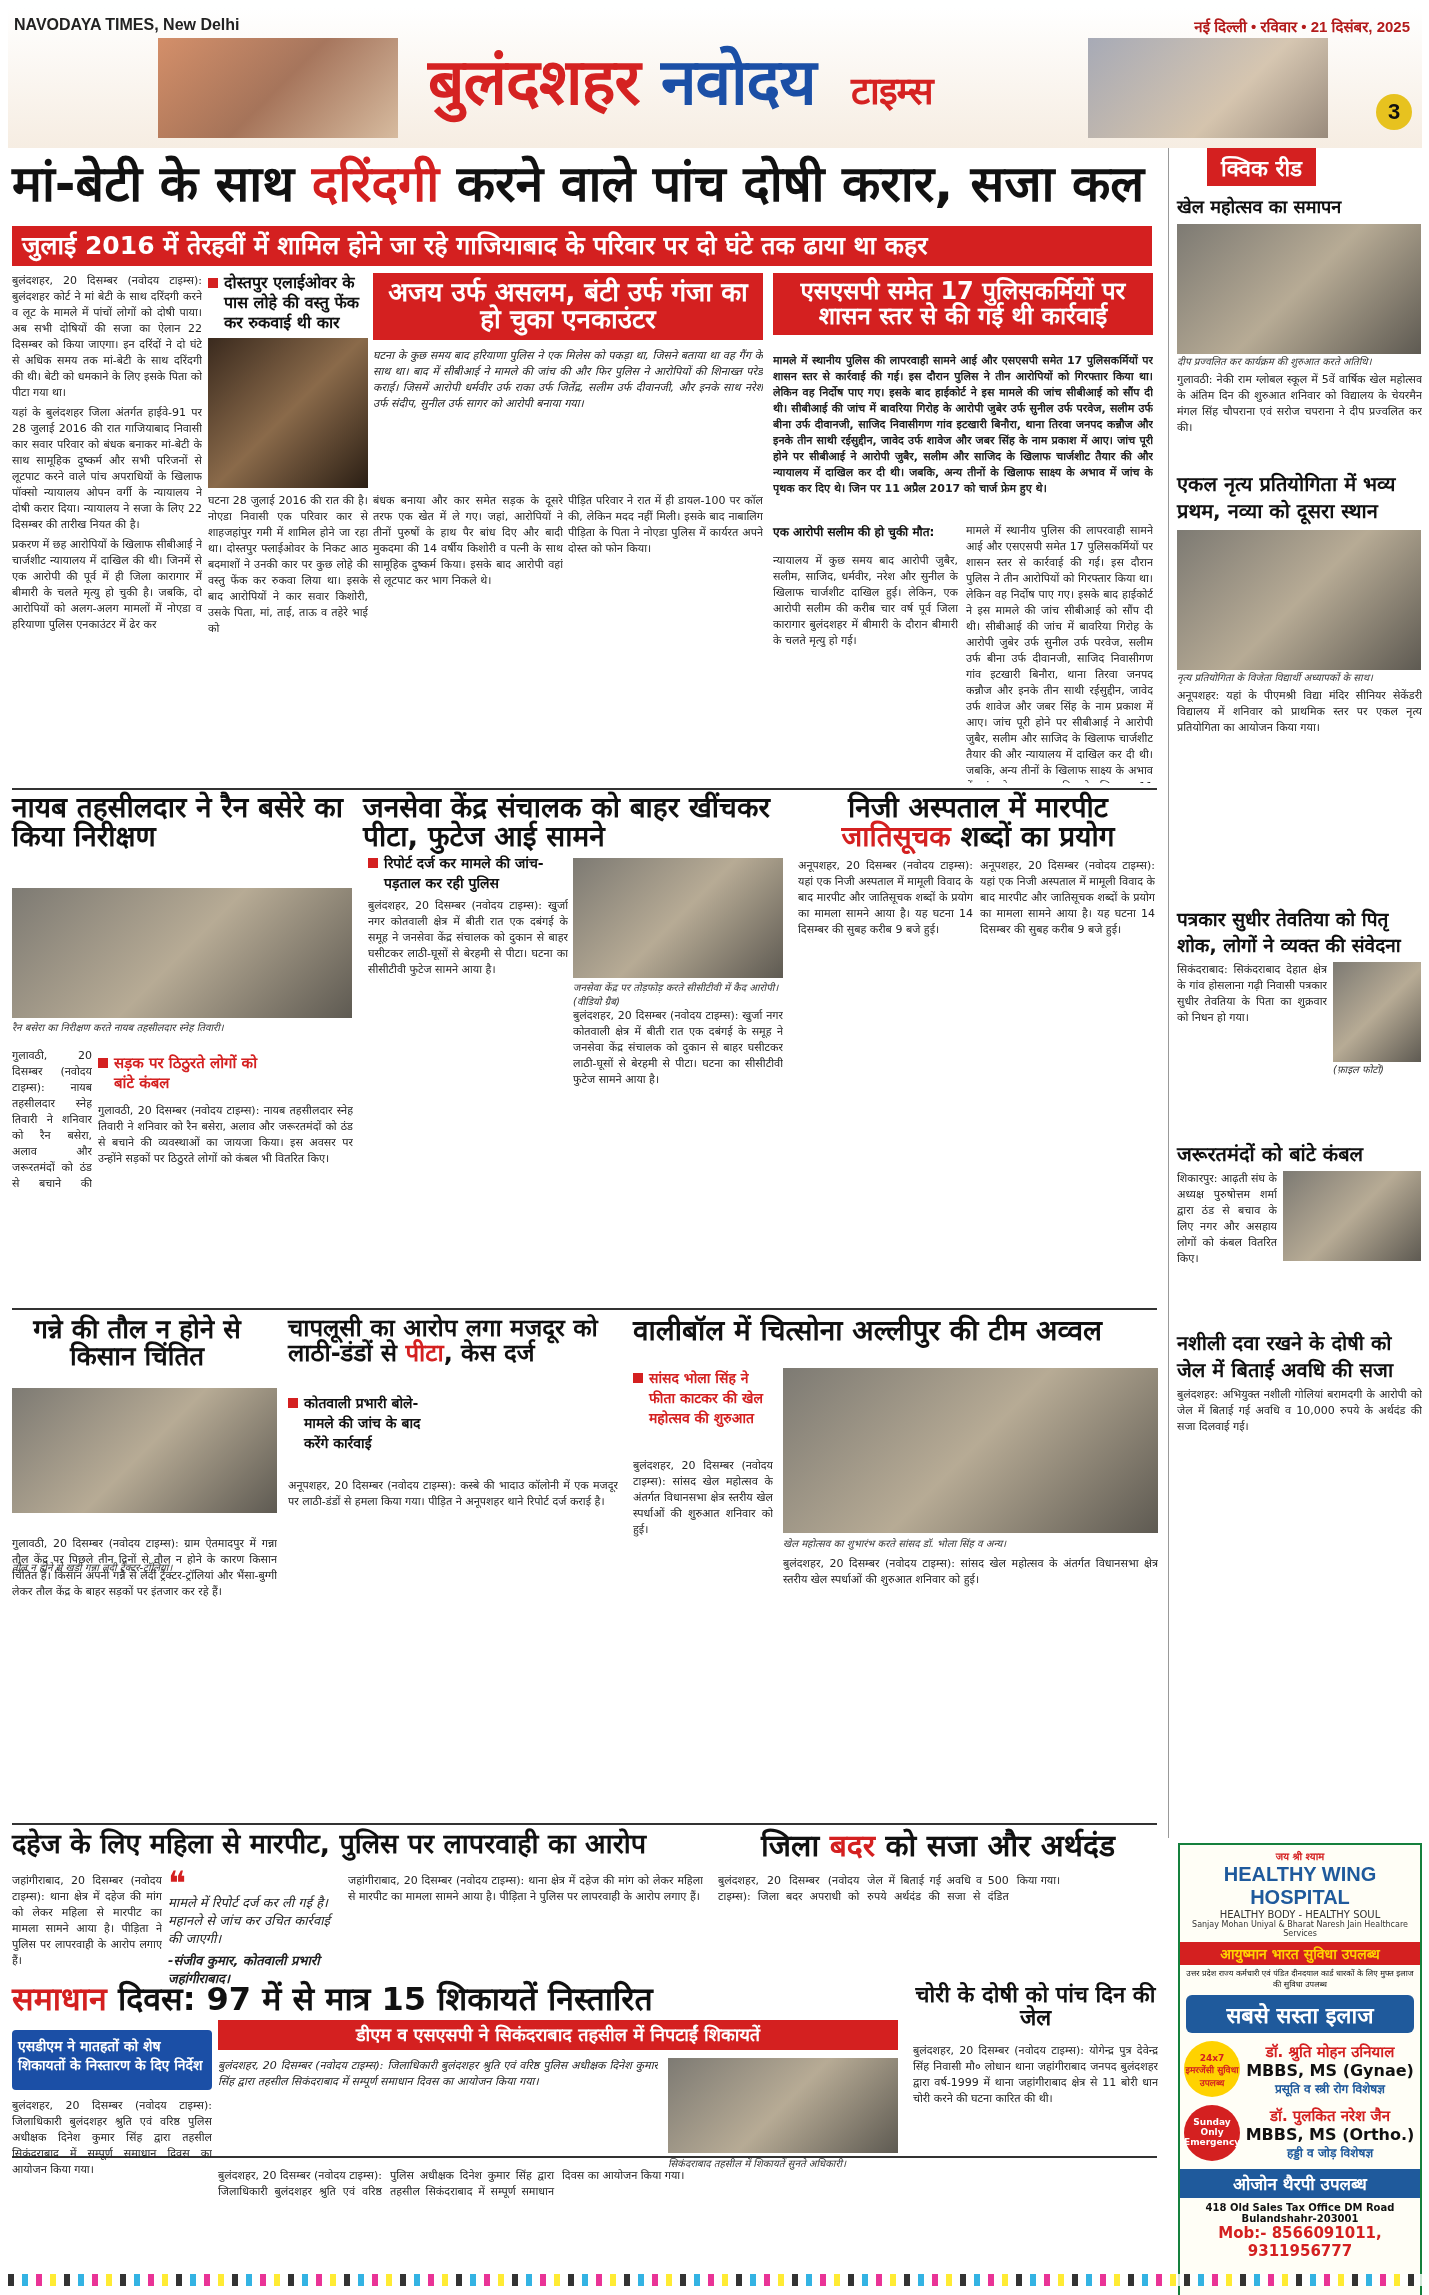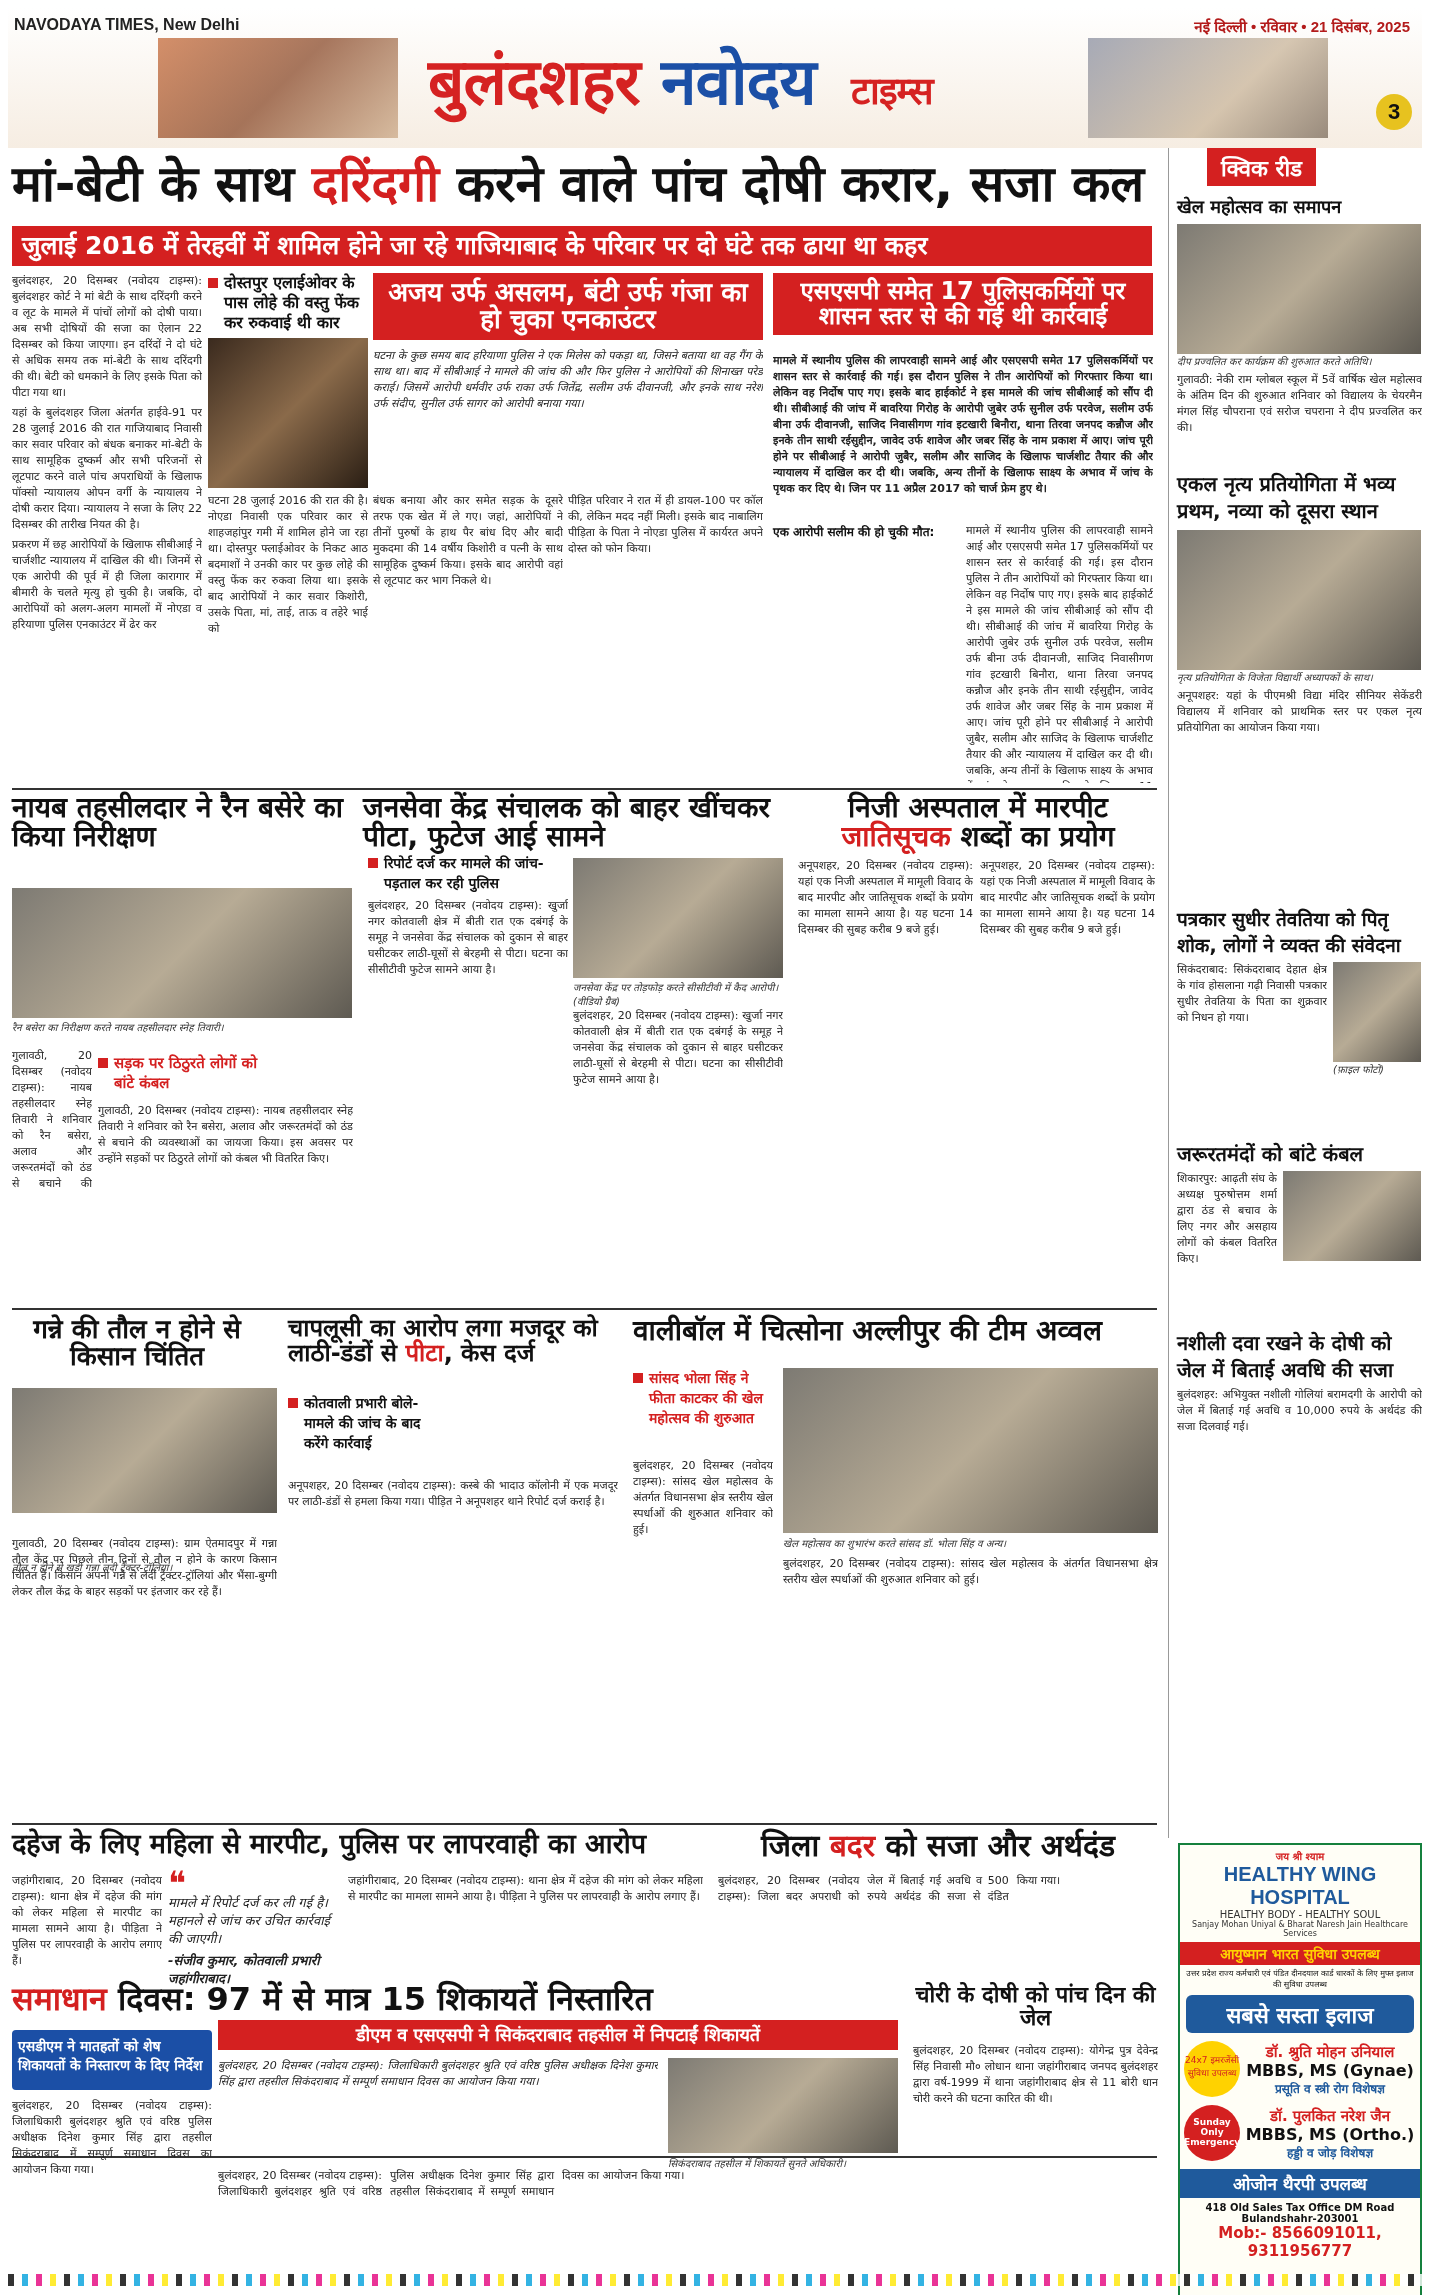--- a/index.html
+++ b/index.html
@@ -69,20 +69,21 @@
   <div class="abs body-text" style="left:200px;top:485px;width:160px;height:290px;">घटना 28 जुलाई 2016 की रात की है। नोएडा निवासी एक परिवार कार से शाहजहांपुर गमी में शामिल होने जा रहा था। दोस्तपुर फ्लाईओवर के निकट आठ बदमाशों ने उनकी कार पर कुछ लोहे की वस्तु फेंक कर रुकवा लिया था। इसके बाद आरोपियों ने कार सवार किशोरी, उसके पिता, मां, ताई, ताऊ व तहेरे भाई को</div>
 
   <div class="abs headline" style="left:365px;top:265px;width:390px;font-size:26px;text-align:center;color:#fff;background:#d42020;padding:6px 4px;">अजय उर्फ असलम, बंटी उर्फ गंजा का हो चुका एनकाउंटर</div>
   <div class="abs body-text" style="left:365px;top:340px;width:390px;height:140px;font-style:italic;">घटना के कुछ समय बाद हरियाणा पुलिस ने एक मिलेस को पकड़ा था, जिसने बताया था वह गैंग के साथ था। बाद में सीबीआई ने मामले की जांच की और फिर पुलिस ने आरोपियों की शिनाख्त परेड कराई। जिसमें आरोपी धर्मवीर उर्फ राका उर्फ जितेंद्र, सलीम उर्फ दीवानजी, और इनके साथ नरेश उर्फ संदीप, सुनील उर्फ सागर को आरोपी बनाया गया।</div>
   <div class="abs body-text" style="left:365px;top:485px;width:190px;height:290px;">बंधक बनाया और कार समेत सड़क के दूसरे तरफ एक खेत में ले गए। जहां, आरोपियों ने तीनों पुरुषों के हाथ पैर बांध दिए और बादी मुकदमा की 14 वर्षीय किशोरी व पत्नी के साथ सामूहिक दुष्कर्म किया। इसके बाद आरोपी वहां से लूटपाट कर भाग निकले थे।</div>
   <div class="abs body-text" style="left:560px;top:485px;width:195px;height:290px;">पीड़ित परिवार ने रात में ही डायल-100 पर कॉल की, लेकिन मदद नहीं मिली। इसके बाद नाबालिग पीड़िता के पिता ने नोएडा पुलिस में कार्यरत अपने दोस्त को फोन किया।</div>
 
   <div class="abs headline" style="left:765px;top:265px;width:380px;font-size:24px;text-align:center;color:#fff;background:#d42020;padding:6px 4px;">एसएसपी समेत 17 पुलिसकर्मियों पर शासन स्तर से की गई थी कार्रवाई</div>
   <div class="abs body-text" style="left:765px;top:345px;width:380px;height:165px;font-weight:bold;">मामले में स्थानीय पुलिस की लापरवाही सामने आई और एसएसपी समेत 17 पुलिसकर्मियों पर शासन स्तर से कार्रवाई की गई। इस दौरान पुलिस ने तीन आरोपियों को गिरफ्तार किया था। लेकिन वह निर्दोष पाए गए। इसके बाद हाईकोर्ट ने इस मामले की जांच सीबीआई को सौंप दी थी। सीबीआई की जांच में बावरिया गिरोह के आरोपी जुबेर उर्फ सुनील उर्फ परवेज, सलीम उर्फ बीना उर्फ दीवानजी, साजिद निवासीगण गांव इटखारी बिनौरा, थाना तिरवा जनपद कन्नौज और इनके तीन साथी रईसुद्दीन, जावेद उर्फ शावेज और जबर सिंह के नाम प्रकाश में आए। जांच पूरी होने पर सीबीआई ने आरोपी जुबैर, सलीम और साजिद के खिलाफ चार्जशीट तैयार की और न्यायालय में दाखिल कर दी थी। जबकि, अन्य तीनों के खिलाफ साक्ष्य के अभाव में जांच के पृथक कर दिए थे। जिन पर 11 अप्रैल 2017 को चार्ज फ्रेम हुए थे।</div>
   <div class="abs" style="left:765px;top:515px;width:185px;font-weight:bold;font-size:12px;">एक आरोपी सलीम की हो चुकी मौत:</div>
+  <div class="abs body-text" style="left:765px;top:545px;width:185px;height:230px;">न्यायालय में कुछ समय बाद आरोपी जुबैर, सलीम, साजिद, धर्मवीर, नरेश और सुनील के खिलाफ चार्जशीट दाखिल हुई। लेकिन, एक आरोपी सलीम की करीब चार वर्ष पूर्व जिला कारागार बुलंदशहर में बीमारी के दौरान बीमारी के चलते मृत्यु हो गई।</div>
   <div class="abs body-text" style="left:958px;top:515px;width:187px;height:260px;">मामले में स्थानीय पुलिस की लापरवाही सामने आई और एसएसपी समेत 17 पुलिसकर्मियों पर शासन स्तर से कार्रवाई की गई। इस दौरान पुलिस ने तीन आरोपियों को गिरफ्तार किया था। लेकिन वह निर्दोष पाए गए। इसके बाद हाईकोर्ट ने इस मामले की जांच सीबीआई को सौंप दी थी। सीबीआई की जांच में बावरिया गिरोह के आरोपी जुबेर उर्फ सुनील उर्फ परवेज, सलीम उर्फ बीना उर्फ दीवानजी, साजिद निवासीगण गांव इटखारी बिनौरा, थाना तिरवा जनपद कन्नौज और इनके तीन साथी रईसुद्दीन, जावेद उर्फ शावेज और जबर सिंह के नाम प्रकाश में आए। जांच पूरी होने पर सीबीआई ने आरोपी जुबैर, सलीम और साजिद के खिलाफ चार्जशीट तैयार की और न्यायालय में दाखिल कर दी थी। जबकि, अन्य तीनों के खिलाफ साक्ष्य के अभाव में जांच के पृथक कर दिए थे। जिन पर 11 अप्रैल 2017 को चार्ज फ्रेम हुए थे।</div>
 
   <div class="hr" style="left:4px;top:780px;width:1145px;"></div>
 
   <div class="abs headline" style="left:4px;top:785px;width:340px;font-size:28px;">नायब तहसीलदार ने रैन बसेरे का किया निरीक्षण</div>
   <div class="abs photo" style="left:4px;top:880px;width:340px;height:130px;"></div>
   <div class="abs caption" style="left:4px;top:1012px;width:340px;">रैन बसेरा का निरीक्षण करते नायब तहसीलदार स्नेह तिवारी।</div>
   <div class="abs" style="left:4px;top:1040px;width:80px;">
     <div class="body-text" style="height:140px">गुलावठी, 20 दिसम्बर (नवोदय टाइम्स): नायब तहसीलदार स्नेह तिवारी ने शनिवार को रैन बसेरा, अलाव और जरूरतमंदों को ठंड से बचाने की व्यवस्थाओं का जायजा किया। इस अवसर पर उन्होंने सड़कों पर ठिठुरते लोगों को कंबल भी वितरित किए।</div>
   </div>
@@ -208,21 +209,21 @@
 
   <div class="ad">
     <div style="text-align:center;font-size:10px;color:#d42020;font-weight:bold;margin-top:4px">जय श्री श्याम</div>
     <div style="text-align:center;font:bold 20px 'Liberation Sans',sans-serif;color:#1f5a9c;">HEALTHY WING HOSPITAL</div>
     <div style="text-align:center;font-size:10px;color:#333">HEALTHY BODY - HEALTHY SOUL</div>
     <div style="text-align:center;font-size:8px;color:#333">Sanjay Mohan Uniyal &amp; Bharat Naresh Jain Healthcare Services</div>
     <div style="background:#d42020;color:#ffd200;text-align:center;font-weight:bold;font-size:14px;margin-top:4px;padding:2px">आयुष्मान भारत सुविधा उपलब्ध</div>
     <div style="text-align:center;font-size:8px;color:#111;padding:2px">उत्तर प्रदेश राज्य कर्मचारी एवं पंडित दीनदयाल कार्ड धारकों के लिए मुफ्त इलाज की सुविधा उपलब्ध</div>
     <div style="background:#1f5a9c;color:#fff;text-align:center;font-weight:bold;font-size:22px;margin:4px 6px;padding:4px;border-radius:6px">सबसे सस्ता इलाज</div>
     <div style="display:flex;align-items:center;padding:4px;gap:4px">
-      <div style="width:56px;height:56px;border-radius:50%;background:#ffd200;font-size:9px;font-weight:normal;text-align:center;padding-top:12px;color:#d42020">24x7 इमरजेंसी सुविधा उपलब्ध</div>
+      <div style="width:56px;height:56px;border-radius:50%;background:#ffd200;font-size:9px;font-weight:bold;text-align:center;padding-top:12px;color:#d42020">24x7 इमरजेंसी सुविधा उपलब्ध</div>
       <div style="flex:1;text-align:center">
         <div style="color:#d42020;font-weight:bold;font-size:15px">डॉ. श्रुति मोहन उनियाल</div>
         <div style="font-weight:bold;font-size:16px;color:#111">MBBS, MS (Gynae)</div>
         <div style="color:#1f5a9c;font-weight:bold;font-size:12px">प्रसूति व स्त्री रोग विशेषज्ञ</div>
       </div>
     </div>
     <div style="display:flex;align-items:center;padding:4px;gap:4px">
       <div style="width:56px;height:56px;border-radius:50%;background:#d42020;font-size:9px;font-weight:bold;text-align:center;padding-top:12px;color:#fff">Sunday Only Emergency</div>
       <div style="flex:1;text-align:center">
         <div style="color:#d42020;font-weight:bold;font-size:15px">डॉ. पुलकित नरेश जैन</div>

